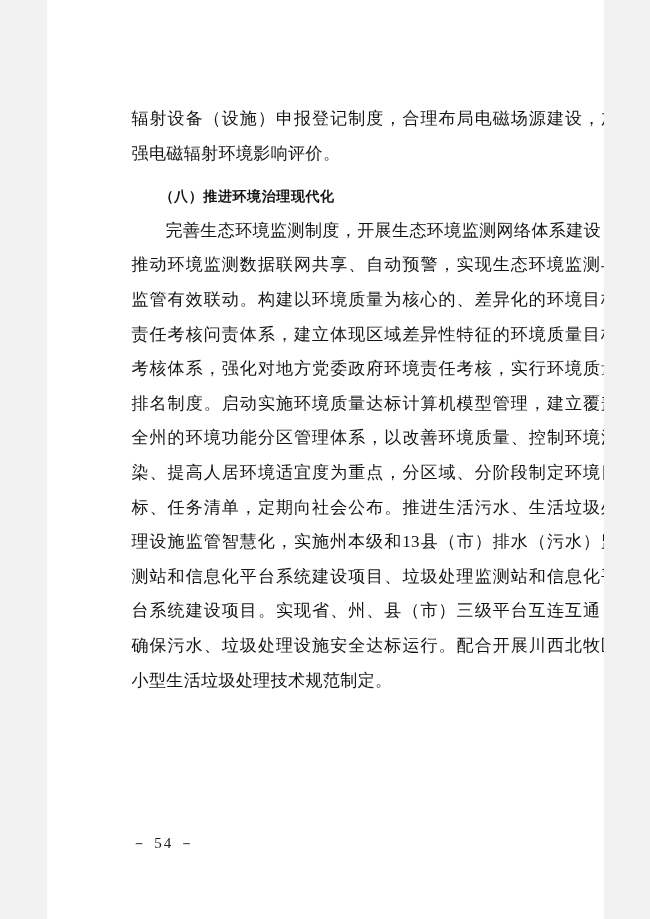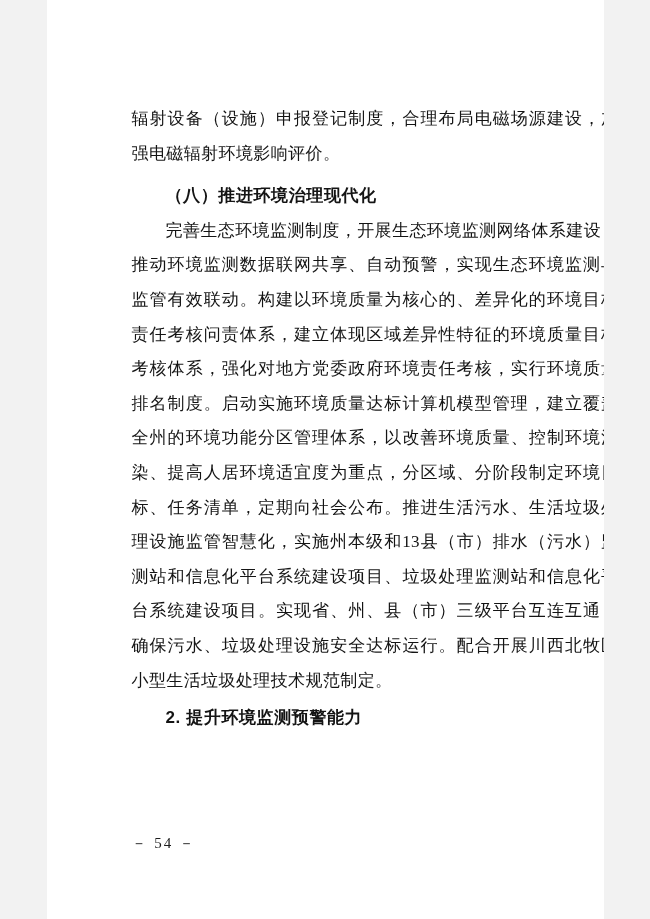--- a/index.html
+++ b/index.html
@@ -26,21 +26,21 @@
     text-justify: inter-character;
   }
   .para {
     text-align: justify;
     text-justify: inter-character;
   }
   .para.indent { text-indent: 2em; }
   .heading {
     font-family: "Liberation Sans", "DejaVu Sans", sans-serif;
     font-weight: 700;
-    font-size: 17px;
+    font-size: 14px;
     line-height: 34.6px;
     text-indent: 2em;
     letter-spacing: 0.6px;
     margin-top: 3px;
   }
   .heading.section { margin-top: 8px; }
   .footer {
     position: absolute;
     left: 85px;
     top: 834px;
@@ -56,21 +56,20 @@
 <div class="page">
 
   <div class="body-text">
     <p class="para continued">辐射设备（设施）申报登记制度，合理布局电磁场源建设，加强电磁辐射环境影响评价。</p>
 
     <h2 class="heading section">（八）推进环境治理现代化</h2>
 
 
     <p class="para indent">完善生态环境监测制度，开展生态环境监测网络体系建设，推动环境监测数据联网共享、自动预警，实现生态环境监测与监管有效联动。构建以环境质量为核心的、差异化的环境目标责任考核问责体系，建立体现区域差异性特征的环境质量目标考核体系，强化对地方党委政府环境责任考核，实行环境质量排名制度。启动实施环境质量达标计算机模型管理，建立覆盖全州的环境功能分区管理体系，以改善环境质量、控制环境污染、提高人居环境适宜度为重点，分区域、分阶段制定环境目标、任务清单，定期向社会公布。推进生活污水、生活垃圾处理设施监管智慧化，实施州本级和13县（市）排水（污水）监测站和信息化平台系统建设项目、垃圾处理监测站和信息化平台系统建设项目。实现省、州、县（市）三级平台互连互通，确保污水、垃圾处理设施安全达标运行。配合开展川西北牧区小型生活垃圾处理技术规范制定。</p>
 
-    <h3 class="heading">2. 提升环境监测预警能力</h3>
 
   </div>
 
   <div class="footer">
     <span>－ 54 －</span>
   </div>
 
 </div>
 
 </body></html>

